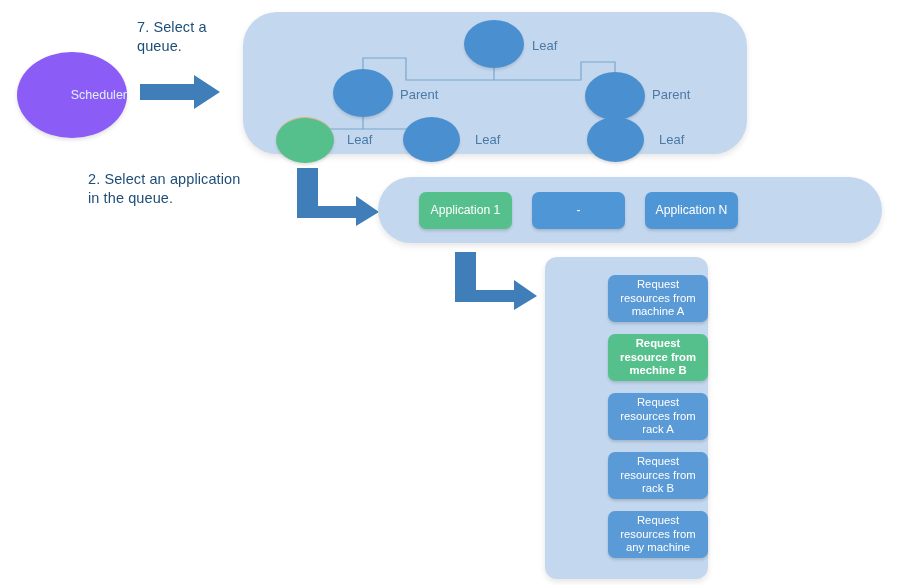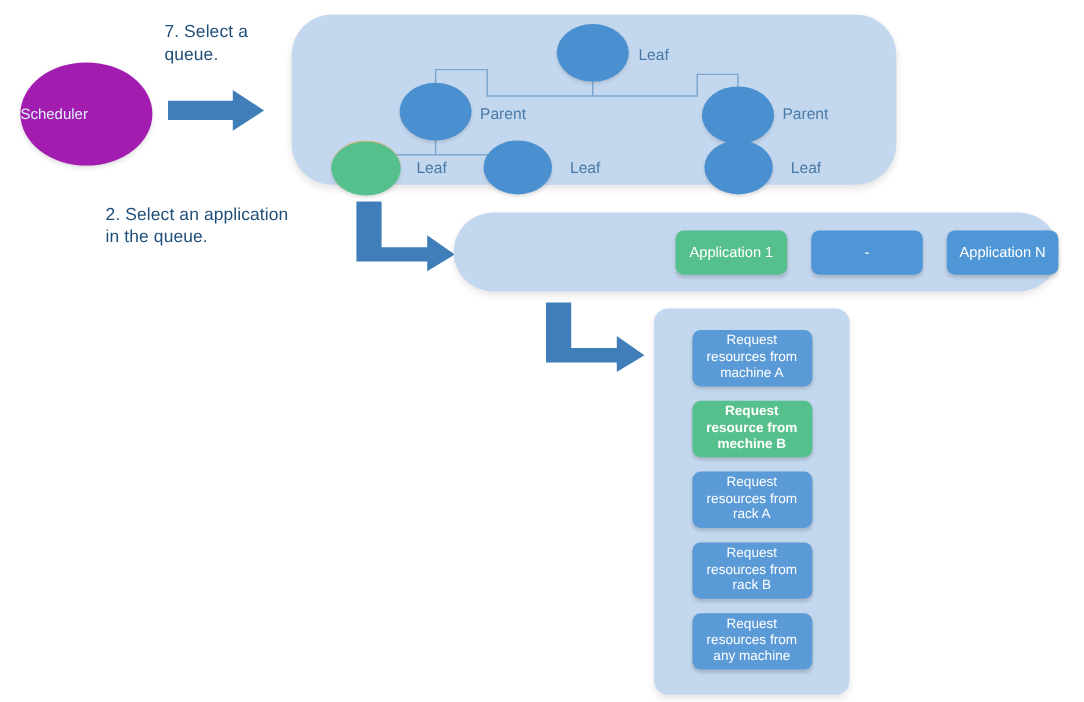--- a/index.html
+++ b/index.html
@@ -33,24 +33,24 @@
   #step1-text { left: 137px; top: 18px; width: 120px; }
   #step2-text { left: 88px; top: 170px; width: 190px; }
   #step3-text { left: 252px; top: 257px; width: 200px; }
 
   
   #scheduler-node {
     position: absolute;
     left: 17px; top: 52px;
     width: 110px; height: 86px;
     border-radius: 50%;
-    background: #a21caf;
-    display: flex;
-    align-items: center;
-    justify-content: flex-start;
+    background: #8b5cf6;
+    display: flex;
+    align-items: center;
+    justify-content: flex-end;
     box-shadow: 0 2px 4px rgba(0,0,0,0.13);
   }
   #scheduler-node .lbl {
     color: #dff0fb;
     font-size: 12.5px;
   }
 
   
   .arrow-svg { position: absolute; }
   #arrow-1 { left: 138px; top: 72px; }
@@ -92,21 +92,20 @@
     left: 378px; top: 177px;
     width: 504px; height: 66px;
     background: #c3d7ee;
     border-radius: 33px;
     box-shadow: 0 3px 6px rgba(0,0,0,0.10);
     display: flex;
     align-items: center;
     gap: 20px;
     padding-left: 41px;
     box-sizing: border-box;
-    justify-content: flex-end;
   }
   .app-box {
     width: 93px;
     height: 37px;
     border-radius: 7px;
     background: #4f96d6;
     display: flex;
     align-items: center;
     justify-content: center;
     color: #ffffff;
@@ -120,21 +119,21 @@
   
   #resource-panel {
     position: absolute;
     left: 545px; top: 257px;
     width: 163px; height: 322px;
     background: #c3d7ee;
     border-radius: 12px;
     box-shadow: 0 3px 6px rgba(0,0,0,0.10);
     display: flex;
     flex-direction: column;
-    align-items: center;
+    align-items: flex-end;
     padding-top: 18px;
     gap: 12px;
     box-sizing: border-box;
   }
   .res-box {
     width: 100px;
     height: 47px;
     border-radius: 7px;
     background: #5a9ad6;
     display: flex;

